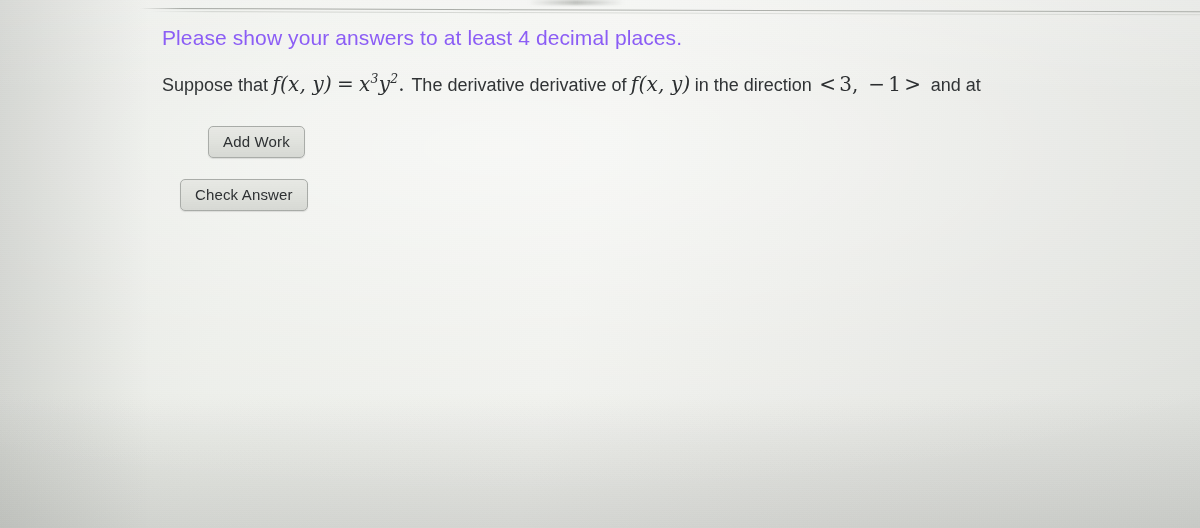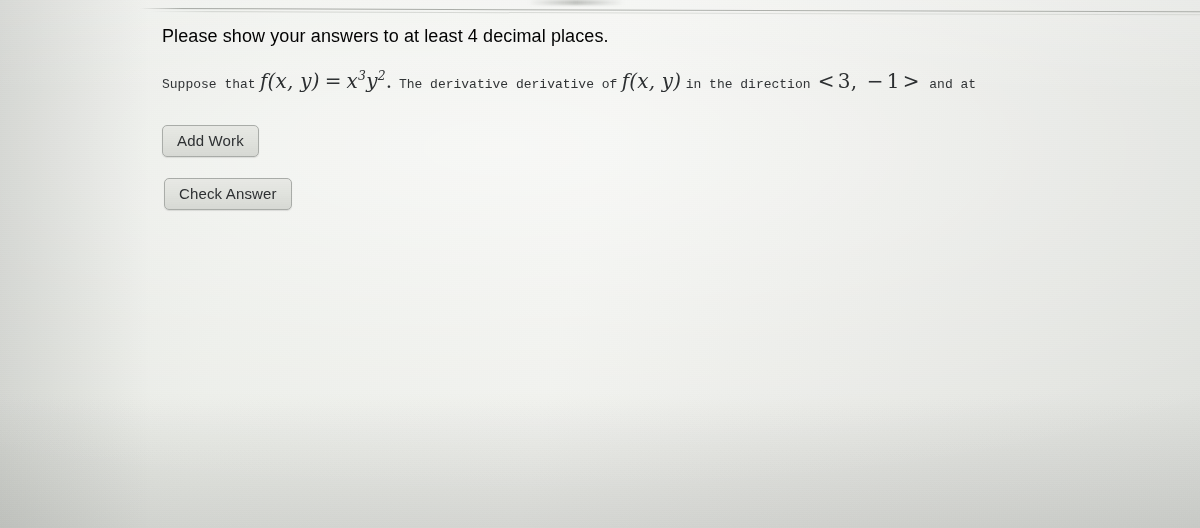--- a/index.html
+++ b/index.html
@@ -65,34 +65,34 @@
   }
 
   #content {
     position: absolute;
     left: 162px;
     top: 26px;
     width: 1020px;
   }
 
   .instruction-line {
-    font-size: 18px;
-    color: #000000;
+    font-size: 21px;
+    color: #8b5cf6;
     letter-spacing: 0.1px;
     margin: 0 0 18px 0;
     white-space: nowrap;
   }
 
   .problem-block {
     font-size: 15.5px;
     color: #2f3234;
     line-height: 33px;
   }
 
-  .prose { font-family: Liberation Mono, monospace; font-size: 13px; }
+  .prose { font-family: Liberation Sans, sans-serif; font-size: 18px; }
 
   
   .math {
     font-family: "DejaVu Serif", "Liberation Serif", serif;
     font-style: italic;
     font-size: 20px;
     color: #2b2e30;
     letter-spacing: 0.2px;
     white-space: nowrap;
   }
@@ -147,24 +147,25 @@
     font-family: "Liberation Sans", sans-serif;
     font-size: 15px;
     color: #2c2f31;
     background: linear-gradient(180deg, #e8e9e5 0%, #e1e3de 48%, #d7d9d4 100%);
     border: 1px solid #a9aca8;
     border-radius: 5px;
     padding: 6px 14px 7px 14px;
     cursor: pointer;
     box-shadow: 0 1px 1px rgba(110,113,109,0.18);
     letter-spacing: 0.15px;
+    margin-left: 46px;
   }
 
   #add-work-btn { margin-top: 24px; }
-  #check-answer-btn { margin-top: 21px; margin-left: 2px; }
+  #check-answer-btn { margin-top: 21px; margin-left: 18px; }
 
   
   #grain {
     position: absolute;
     inset: 0;
     pointer-events: none;
     opacity: 0.30;
     background-image:
       repeating-linear-gradient(0deg, rgba(255,255,255,0.035) 0px, rgba(255,255,255,0.035) 1px, rgba(0,0,0,0.02) 1px, rgba(0,0,0,0.02) 2px),
       repeating-linear-gradient(90deg, rgba(255,255,255,0.03) 0px, rgba(255,255,255,0.03) 1px, rgba(0,0,0,0.015) 1px, rgba(0,0,0,0.015) 2px);

